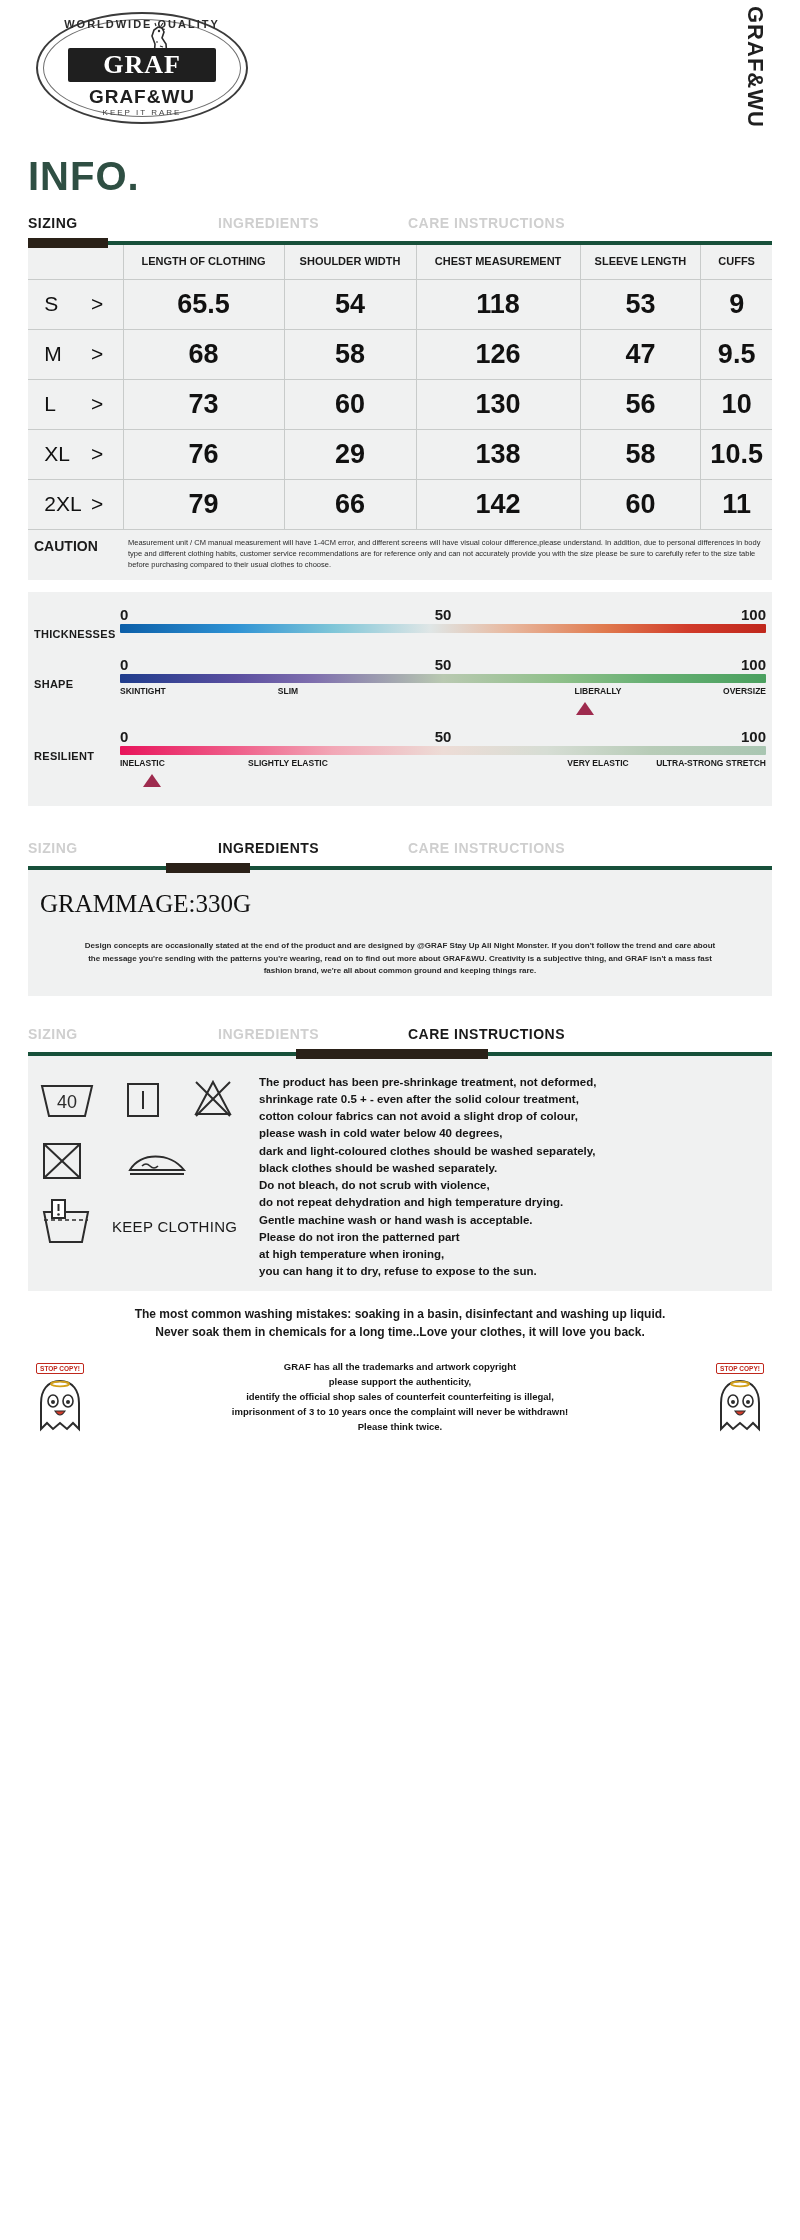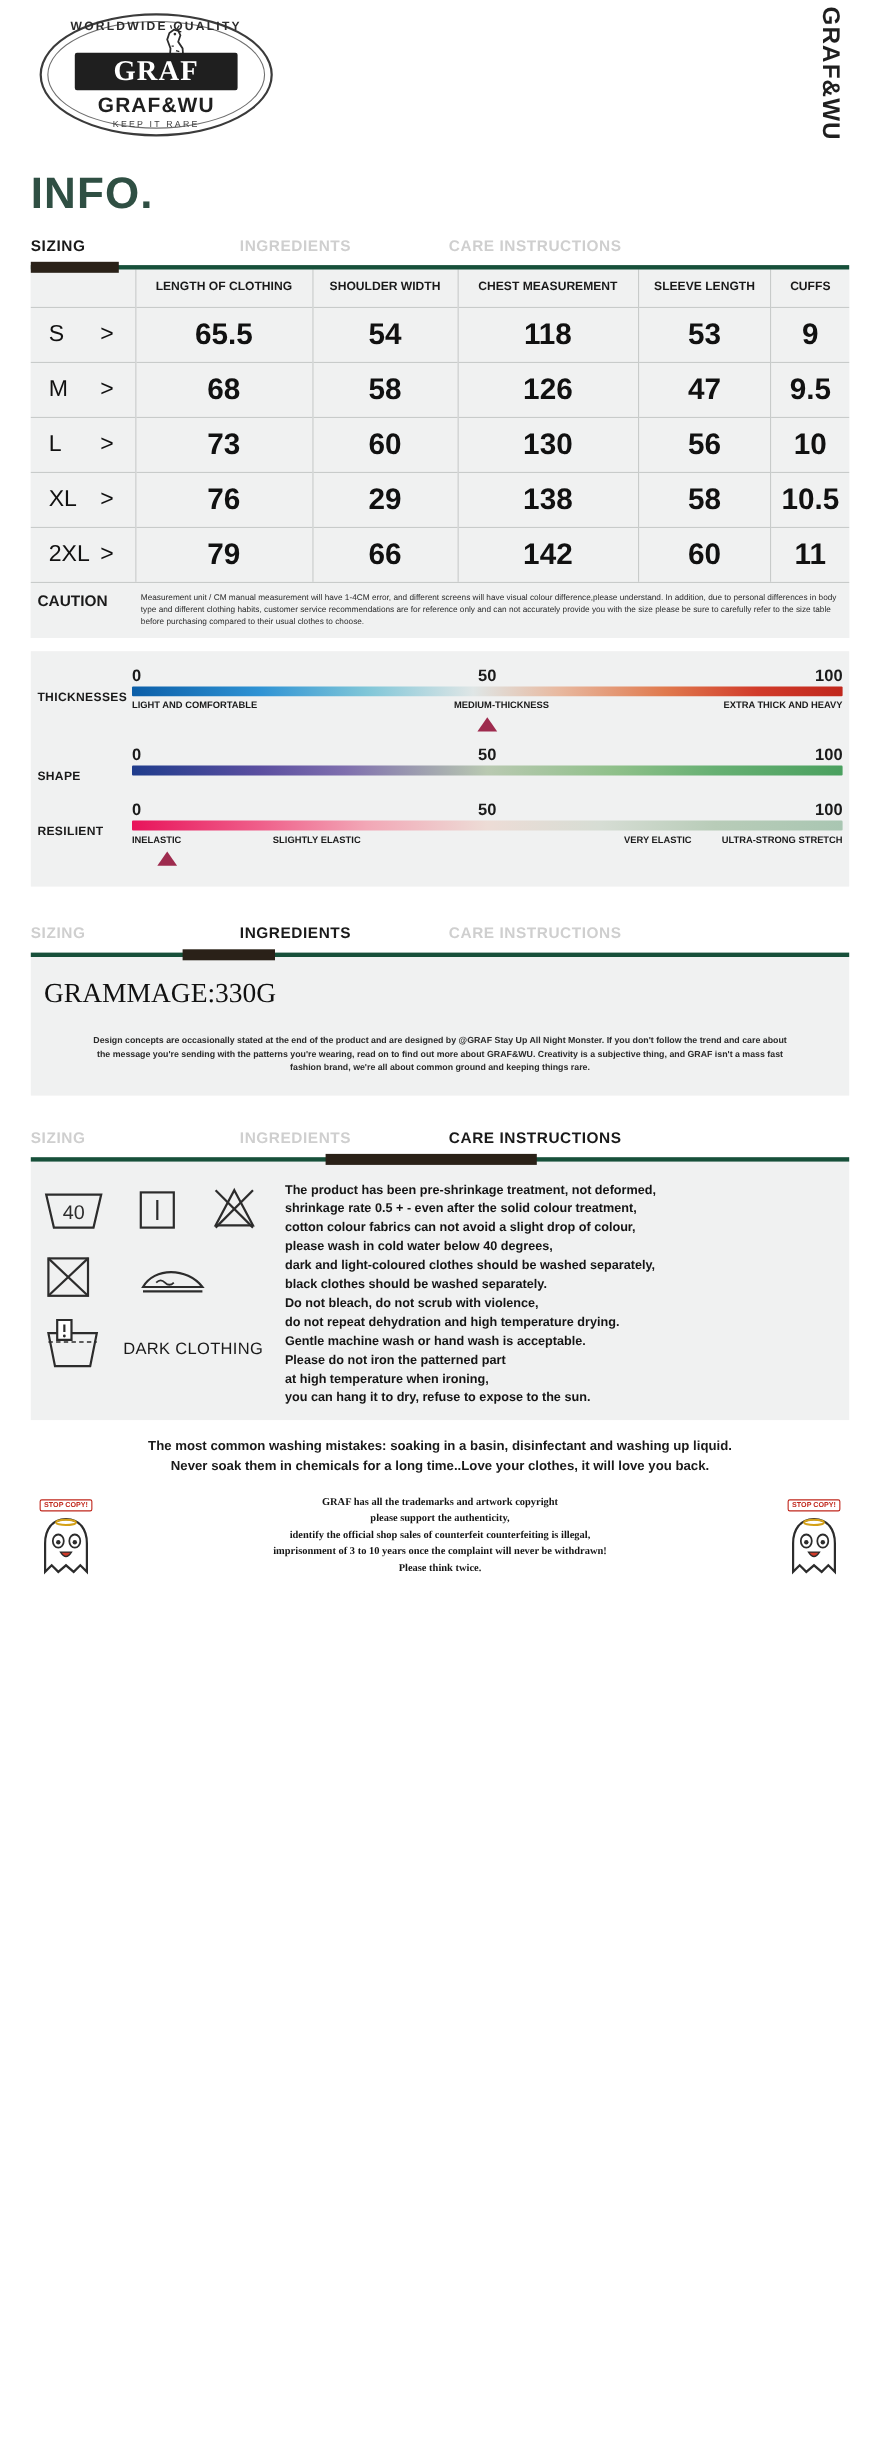--- a/index.html
+++ b/index.html
@@ -140,21 +140,21 @@
 
   
   .bottom { display:flex; align-items:center; padding:6px 0 18px 0; }
   .stop-badge { width:64px; text-align:center; }
   .stop-label {
     font-size:6.5px; font-weight:bold; color:#c0271c;
     border:1px solid #c0271c; border-radius:2px; display:inline-block; padding:1px 3px;
     line-height:1.15;
   }
   .ghost { width:58px; height:60px; display:block; margin:2px auto 0 auto; }
-  .copy-text { flex:1; text-align:center; font-size:9.5px; line-height:1.6; font-weight:bold; color:#151515;font-family:Liberation Serif, serif; }
+  .copy-text { flex:1; text-align:center; font-size:9.5px; line-height:1.6; font-weight:bold; color:#151515; }
 </style>
 </head>
 <body>
 
 <div class="page">
 
   <div class="header">
     <div class="logo-wrap">
       <div class="logo-oval"></div>
       <div class="logo-top-text">WORLDWIDE QUALITY</div>
@@ -252,38 +252,39 @@
 
       <div class="scale-block">
         <div class="scale-label">THICKNESSES</div>
         <div class="scale-body">
           <div class="scale-nums">
             <span class="n0">0</span>
             <span class="n50">50</span>
             <span class="n100">100</span>
           </div>
           <div class="bar bar-thick"></div>
-          <div class="scale-ticks">
-            <span class="tk-l">LIGHT AND COMFORTABLE</span>
-            <span class="tk-c2">MEDIUM-THICKNESS</span>
-            <span class="tk-r">EXTRA THICK AND HEAVY</span>
-            <div class="marker" style="left:50%; transform:translateX(-50%); top:16px;"></div>
-          </div>
         </div>
       </div>
 
       <div class="scale-block">
         <div class="scale-label">SHAPE</div>
         <div class="scale-body">
           <div class="scale-nums">
             <span class="n0">0</span>
             <span class="n50">50</span>
             <span class="n100">100</span>
           </div>
           <div class="bar bar-shape"></div>
+          <div class="scale-ticks">
+            <span class="tk-l">SKINTIGHT</span>
+            <span class="tk-c1">SLIM</span>
+            <span class="tk-c3">LIBERALLY</span>
+            <span class="tk-r">OVERSIZE</span>
+            <div class="marker" style="left:72%; transform:translateX(-50%); top:16px;"></div>
+          </div>
         </div>
       </div>
 
       <div class="scale-block" style="margin-bottom:4px;">
         <div class="scale-label">RESILIENT</div>
         <div class="scale-body">
           <div class="scale-nums">
             <span class="n0">0</span>
             <span class="n50">50</span>
             <span class="n100">100</span>
@@ -363,21 +364,21 @@
         </div>
 
         <div class="icon-row" style="align-items:center; gap:14px;">
           <svg width="60" height="50" viewBox="0 0 60 50">
             <path d="M6 14 L50 14 L44 44 L12 44 Z" fill="none" stroke="#2c2c2c" stroke-width="2"></path>
             <line x1="6" y1="22" x2="50" y2="22" stroke="#2c2c2c" stroke-width="1.4" stroke-dasharray="4 3"></line>
             <path d="M14 2 L27 2 L27 20 L14 20 Z" fill="#fff" stroke="#2c2c2c" stroke-width="2"></path>
             <line x1="20.5" y1="6" x2="20.5" y2="13" stroke="#2c2c2c" stroke-width="2"></line>
             <circle cx="20.5" cy="16.5" r="1.3" fill="#2c2c2c"></circle>
           </svg>
-          <div class="dark-clothing">DARK CLOTHING</div>
+          <div class="dark-clothing">KEEP CLOTHING</div>
         </div>
 
       </div>
       <div class="care-text" style="white-space:pre-line;">The product has been pre-shrinkage treatment, not deformed,
 shrinkage rate 0.5 + - even after the solid colour treatment,
 cotton colour fabrics can not avoid a slight drop of colour,
 please wash in cold water below 40 degrees,
 dark and light-coloured clothes should be washed separately,
 black clothes should be washed separately.
 Do not bleach, do not scrub with violence,

